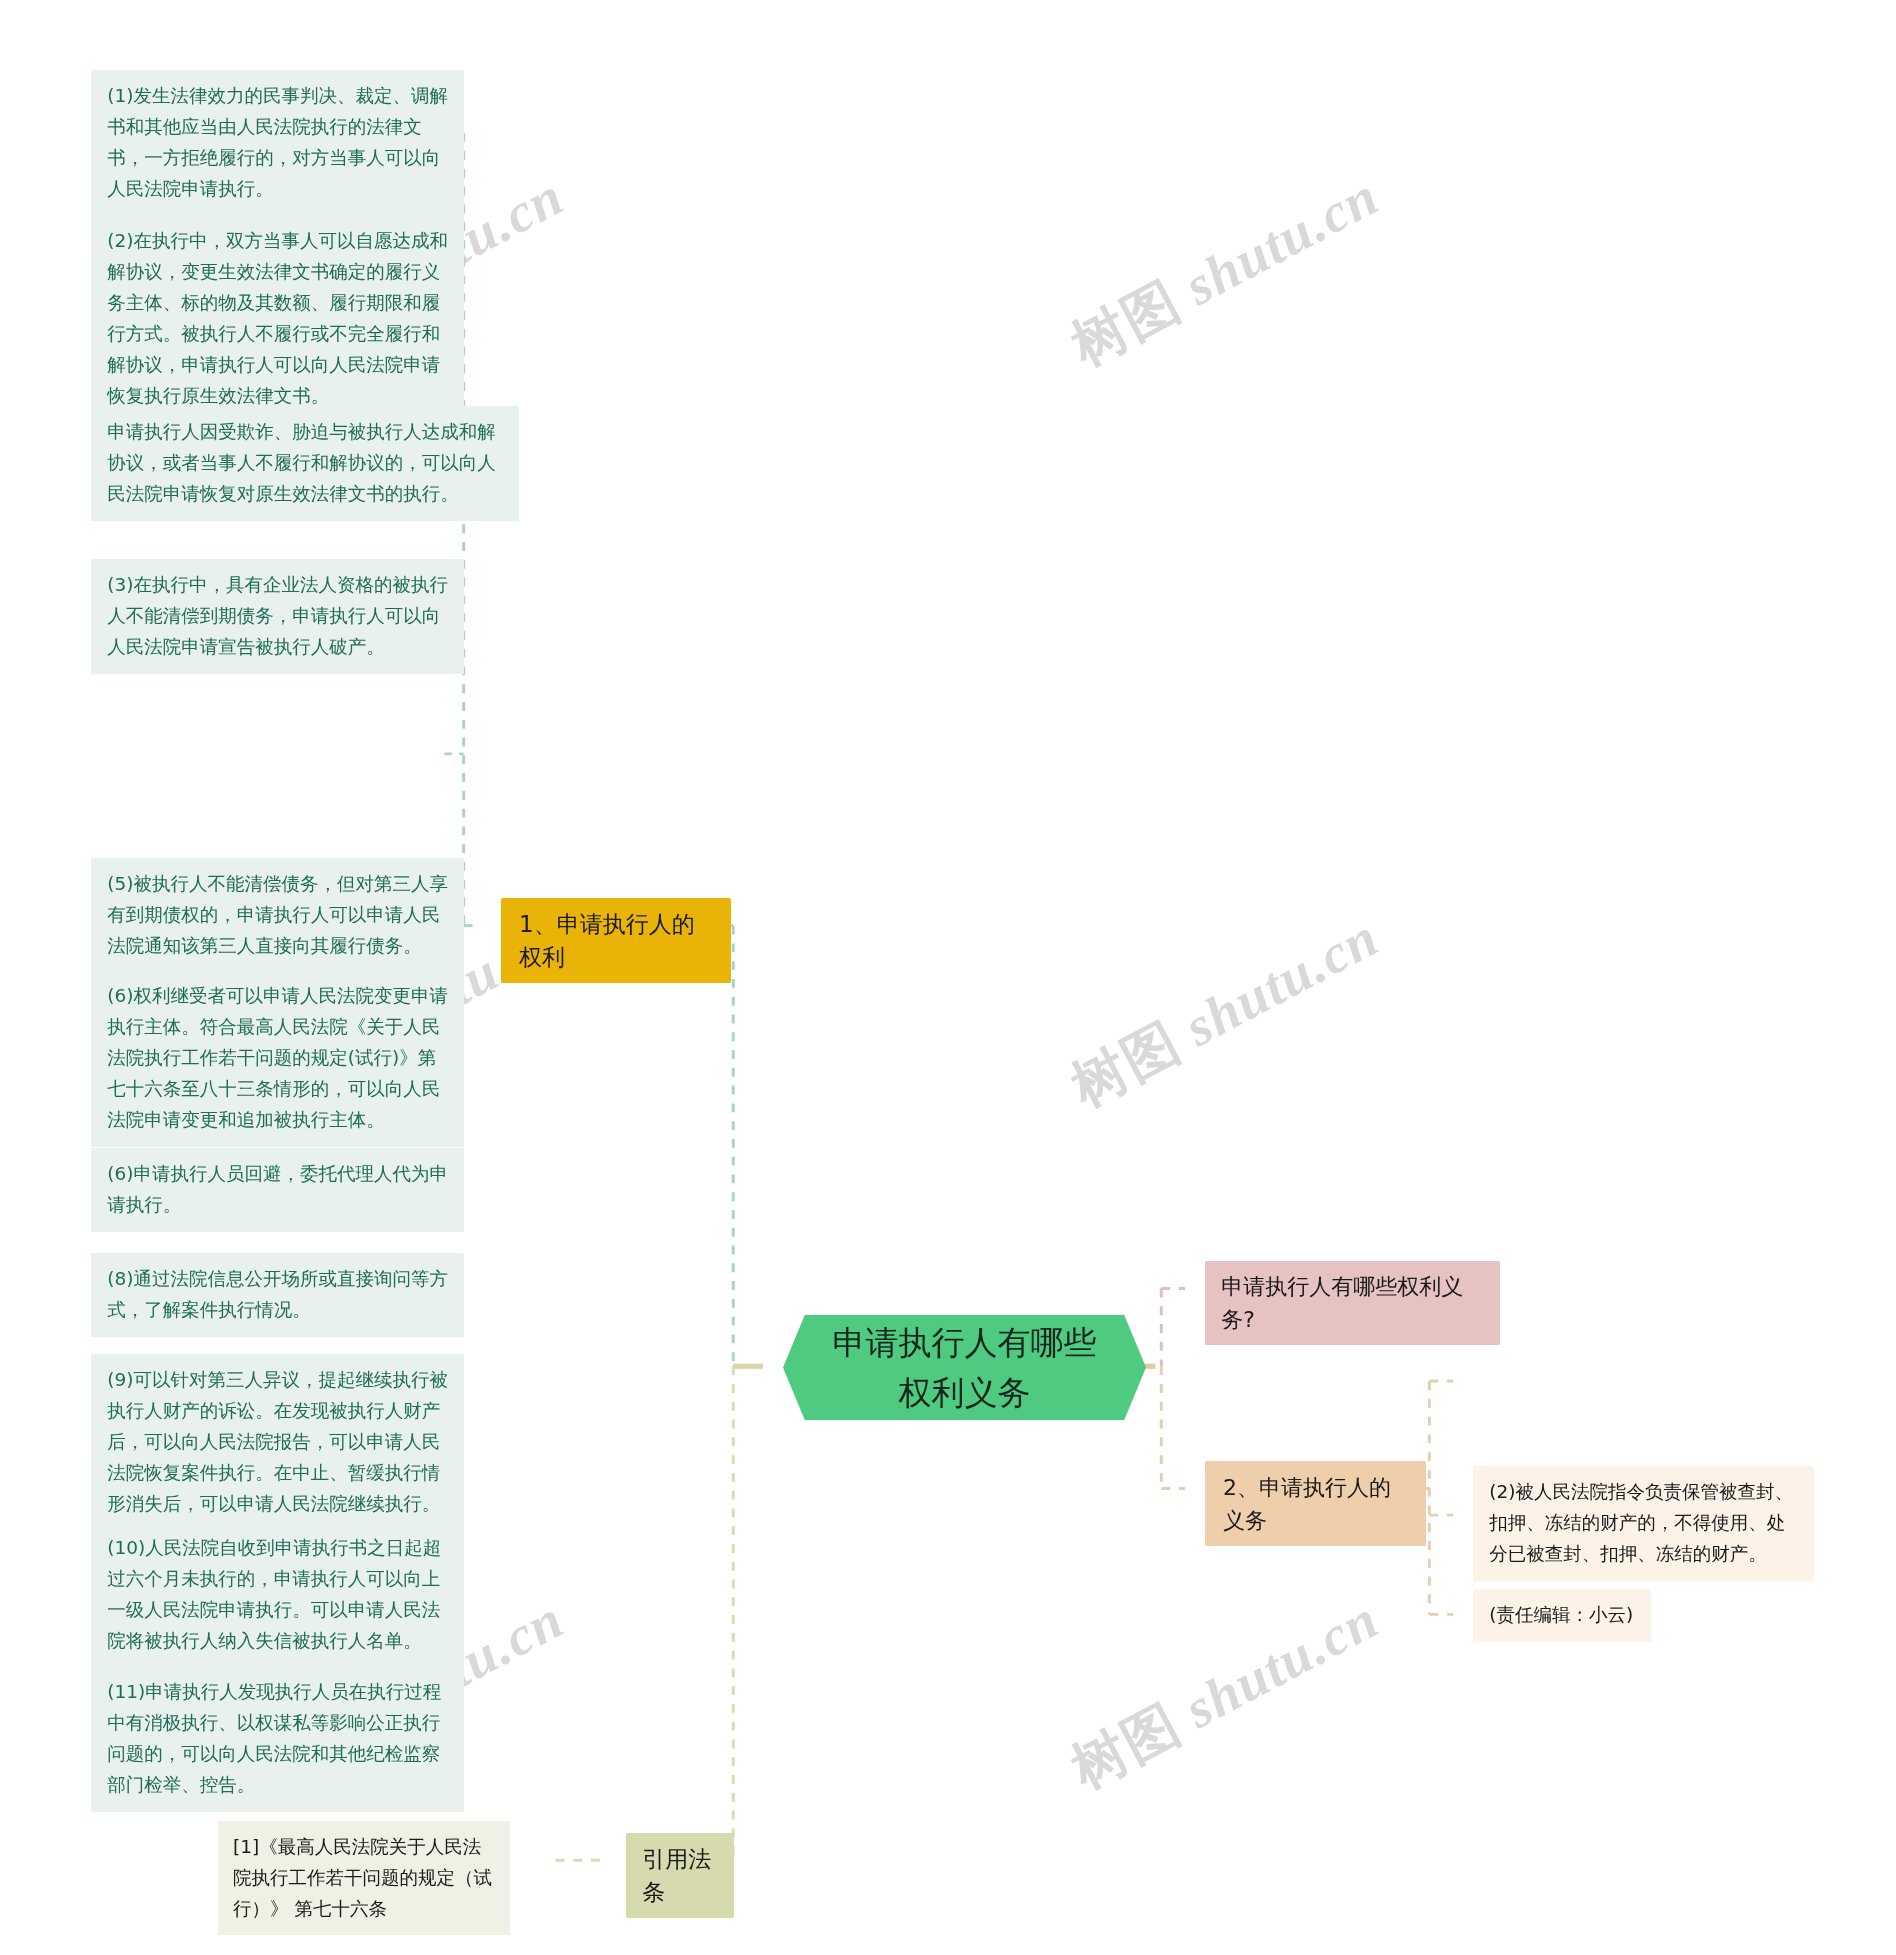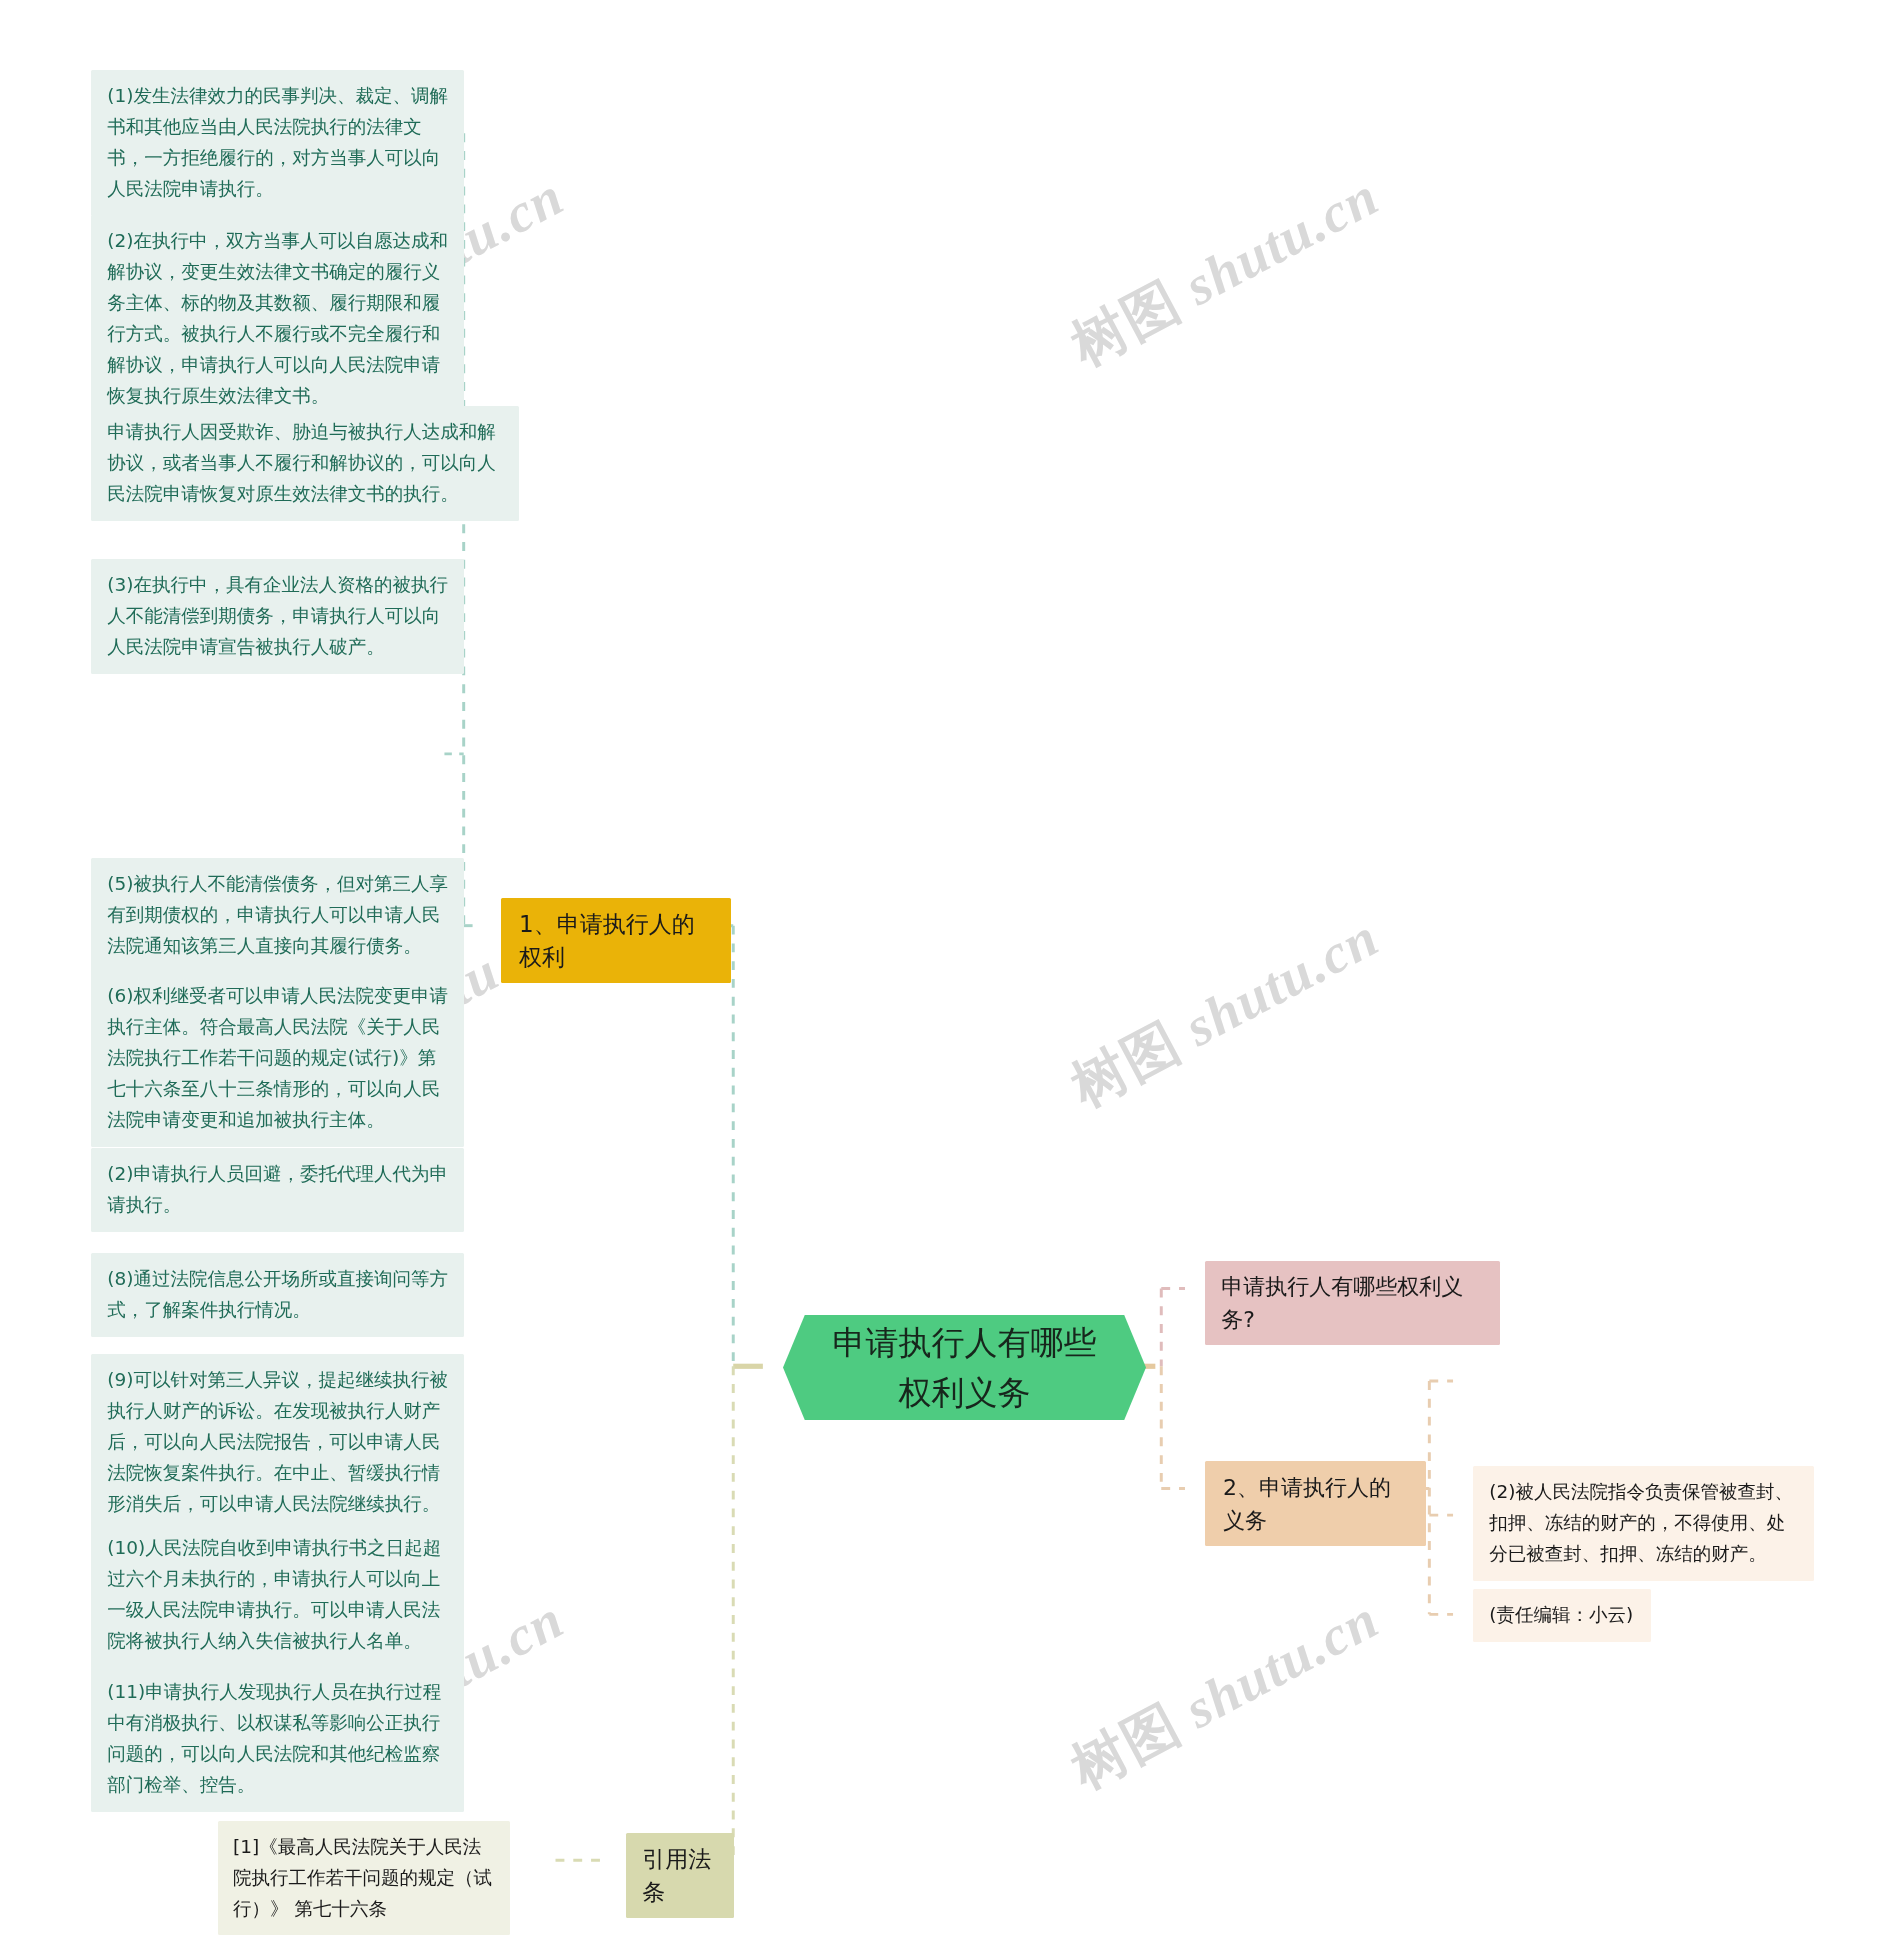--- a/index.html
+++ b/index.html
@@ -206,21 +206,21 @@
   <div class="node leaf-left" style="left:71px;  top:559px; width:373px;">
     <span class="txt">(3)在执行中，具有企业法人资格的被执行人不能清偿到期债务，申请执行人可以向人民法院申请宣告被执行人破产。</span>
   </div>
   <div class="node leaf-left" style="left:71px;  top:858px; width:373px;">
     <span class="txt">(5)被执行人不能清偿债务，但对第三人享有到期债权的，申请执行人可以申请人民法院通知该第三人直接向其履行债务。</span>
   </div>
   <div class="node leaf-left" style="left:71px;  top:970px; width:373px;">
     <span class="txt">(6)权利继受者可以申请人民法院变更申请执行主体。符合最高人民法院《关于人民法院执行工作若干问题的规定(试行)》第七十六条至八十三条情形的，可以向人民法院申请变更和追加被执行主体。</span>
   </div>
   <div class="node leaf-left" style="left:71px;  top:1148px; width:373px;">
-    <span class="txt">(2)申请执行人员回避，委托代理人代为申请执行。</span>
+    <span class="txt">(6)申请执行人员回避，委托代理人代为申请执行。</span>
   </div>
   <div class="node leaf-left" style="left:71px;  top:1253px; width:373px;">
     <span class="txt">(8)通过法院信息公开场所或直接询问等方式，了解案件执行情况。</span>
   </div>
   <div class="node leaf-left" style="left:71px;  top:1354px; width:373px;">
     <span class="txt">(9)可以针对第三人异议，提起继续执行被执行人财产的诉讼。在发现被执行人财产后，可以向人民法院报告，可以申请人民法院恢复案件执行。在中止、暂缓执行情形消失后，可以申请人民法院继续执行。</span>
   </div>
   <div class="node leaf-left" style="left:71px;  top:1522px; width:373px;">
     <span class="txt">(10)人民法院自收到申请执行书之日起超过六个月未执行的，申请执行人可以向上一级人民法院申请执行。可以申请人民法院将被执行人纳入失信被执行人名单。</span>
   </div>

